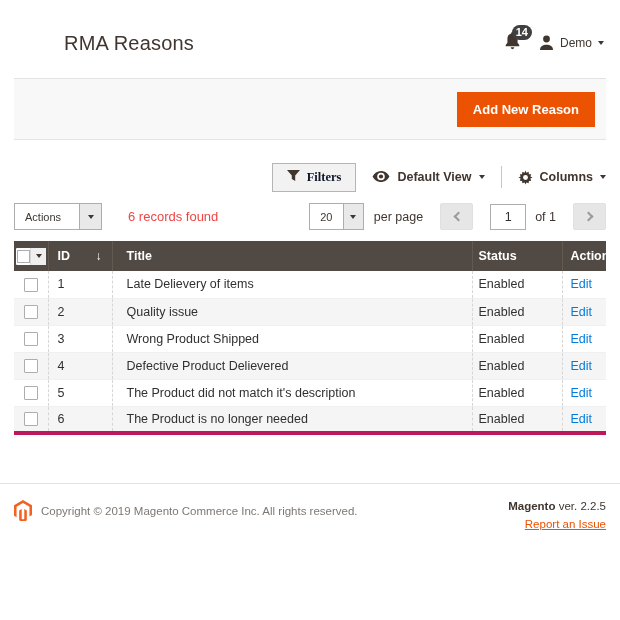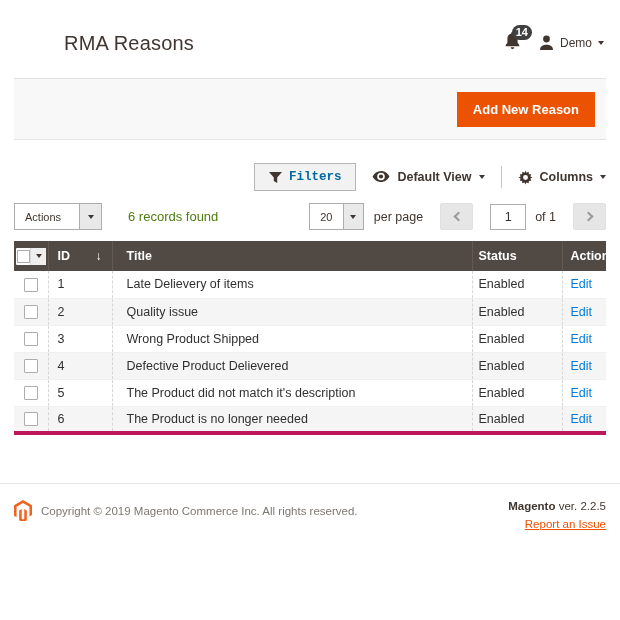--- a/index.html
+++ b/index.html
@@ -25,38 +25,38 @@
   .action-band { margin: 22px 14px 0 14px; height: 62px; background: #f8f8f8;
                  border-top: 1px solid #e3e3e3; border-bottom: 1px solid #e3e3e3;
                  display: flex; justify-content: flex-end; align-items: center; padding: 0 11px; }
   .btn-primary { background: #eb5202; color: #fff; border: 1px solid #eb5202;
                  font-family: inherit; font-size: 13px; font-weight: 600;
                  padding: 9px 15px; cursor: pointer; }
 
   
   .grid-toolbar { margin: 22px 14px 0 14px; display: flex; justify-content: flex-end;
                   align-items: center; gap: 16px; height: 30px; }
-  .filters-btn { display: flex; align-items: flex-end; gap: 7px; background: #f2f2f2;
+  .filters-btn { display: flex; align-items: flex-start; gap: 7px; background: #f2f2f2;
                  border: 1px solid #b5b5b5; padding: 6px 14px; font-size: 12.5px; font-weight: 600;
-                 color: #0369a1; cursor: pointer; font-family: Liberation Mono, monospace; }
+                 color: #0f172a; cursor: pointer; font-family: Liberation Serif, serif; }
   .tool-item { display: flex; align-items: center; gap: 7px; font-size: 12.5px; font-weight: 600;
                color: #41362f; cursor: pointer; }
   .v-divider { width: 1px; height: 22px; background: #c5c5c5; }
 
   
   .controls-row { margin: 11px 14px 0 14px; display: flex; justify-content: space-between;
                   align-items: center; height: 27px; }
   .controls-left { display: flex; align-items: center; gap: 26px; }
   .select-box { display: flex; align-items: stretch; border: 1px solid #adadad; background: #fff;
                 height: 27px; cursor: pointer; }
   .select-label { font-size: 11px; color: #41362f; display: flex; align-items: center;
                   padding: 0 10px; }
   .select-caret { width: 22px; display: flex; align-items: center; justify-content: center;
                   border-left: 1px solid #adadad; background: #e9e9e9; }
-  .records-found { font-size: 13px; color: #4d7c0f; }
+  .records-found { font-size: 13px; color: #ef4444; }
   .pagination { display: flex; align-items: center; gap: 9px; }
   .per-page-label { font-size: 12.5px; color: #41362f; margin-left: 1px; }
   .page-btn { width: 33px; height: 27px; background: #e6e6e6; border: 1px solid #e0e0e0;
               border-radius: 2px; display: flex; align-items: center; justify-content: center;
               cursor: pointer; margin-left: 8px; }
   .chev { display: inline-block; width: 7px; height: 7px; border-left: 2px solid #9a9a9a;
           border-bottom: 2px solid #9a9a9a; }
   .chev.left  { transform: rotate(45deg); margin-left: 3px; }
   .chev.right { transform: rotate(-135deg); margin-right: 3px; }
   .page-input { width: 36px; height: 26px; border: 1px solid #adadad; text-align: center;

